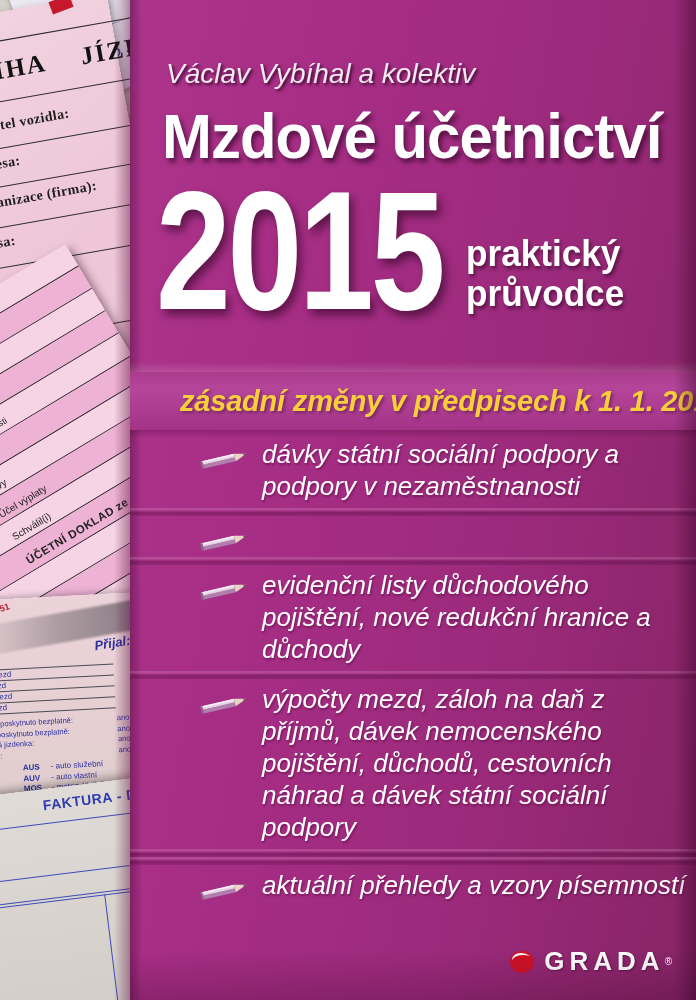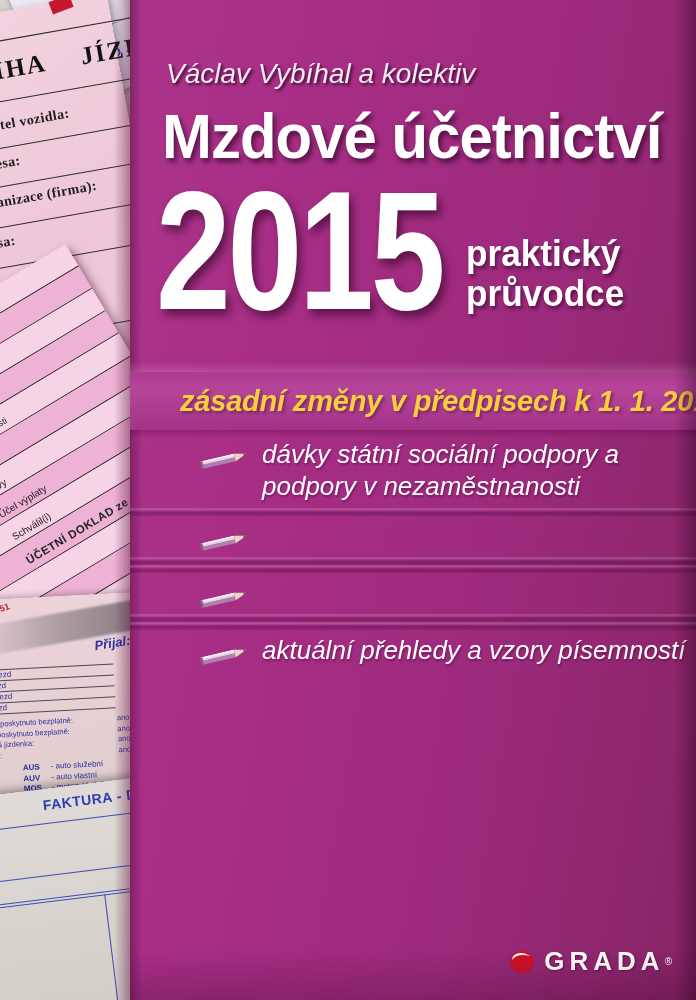--- a/index.html
+++ b/index.html
@@ -268,33 +268,47 @@
             <rect x="1" y="11.5" width="34" height="4" fill="#b07fae"></rect>
           <rect x="1" y="8" width="34" height="1.5" fill="#f8f0f7"></rect>
             <rect x="0" y="8" width="2.5" height="7.5" fill="#8a5f88"></rect>
           <polygon points="35,8 47,10.8 35,15.5" fill="#e6d6c2"></polygon>
             <polygon points="44,10.1 47,10.8 44,13" fill="#6b4a68"></polygon>
         </g>
       </svg>
     </div>
     <div class="divider"></div>
 
-    <div class="divider"></div>
-
-    <div class="bullet">
-      <svg class="pencil" viewBox="0 0 50 22">
-        <g transform="rotate(-13 25 11)">
-          <rect x="1" y="8" width="34" height="4" fill="#e9d2e6"></rect>
-            <rect x="1" y="11.5" width="34" height="4" fill="#b07fae"></rect>
-          <rect x="1" y="8" width="34" height="1.5" fill="#f8f0f7"></rect>
-            <rect x="0" y="8" width="2.5" height="7.5" fill="#8a5f88"></rect>
-          <polygon points="35,8 47,10.8 35,15.5" fill="#e6d6c2"></polygon>
-            <polygon points="44,10.1 47,10.8 44,13" fill="#6b4a68"></polygon>
-        </g>
-      </svg>
+    <div class="bullet">
+      <svg class="pencil" viewBox="0 0 50 22">
+        <g transform="rotate(-13 25 11)">
+          <rect x="1" y="8" width="34" height="4" fill="#e9d2e6"></rect>
+            <rect x="1" y="11.5" width="34" height="4" fill="#b07fae"></rect>
+          <rect x="1" y="8" width="34" height="1.5" fill="#f8f0f7"></rect>
+            <rect x="0" y="8" width="2.5" height="7.5" fill="#8a5f88"></rect>
+          <polygon points="35,8 47,10.8 35,15.5" fill="#e6d6c2"></polygon>
+            <polygon points="44,10.1 47,10.8 44,13" fill="#6b4a68"></polygon>
+        </g>
+      </svg>
+      <div class="btext">evidenční listy důchodového pojištění, nové redukční hranice a důchody</div>
+    </div>
+    <div class="divider"></div>
+
+    <div class="bullet">
+      <svg class="pencil" viewBox="0 0 50 22">
+        <g transform="rotate(-13 25 11)">
+          <rect x="1" y="8" width="34" height="4" fill="#e9d2e6"></rect>
+            <rect x="1" y="11.5" width="34" height="4" fill="#b07fae"></rect>
+          <rect x="1" y="8" width="34" height="1.5" fill="#f8f0f7"></rect>
+            <rect x="0" y="8" width="2.5" height="7.5" fill="#8a5f88"></rect>
+          <polygon points="35,8 47,10.8 35,15.5" fill="#e6d6c2"></polygon>
+            <polygon points="44,10.1 47,10.8 44,13" fill="#6b4a68"></polygon>
+        </g>
+      </svg>
+      <div class="btext">výpočty mezd, záloh na daň z příjmů, dávek nemocenského pojištění, důchodů, cestovních náhrad a dávek státní sociální podpory</div>
     </div>
     <div class="divider"></div>
 
     <div class="divider"></div>
 
     <div class="bullet">
       <svg class="pencil" viewBox="0 0 50 22">
         <g transform="rotate(-13 25 11)">
           <rect x="1" y="8" width="34" height="4" fill="#e9d2e6"></rect>
             <rect x="1" y="11.5" width="34" height="4" fill="#b07fae"></rect>

